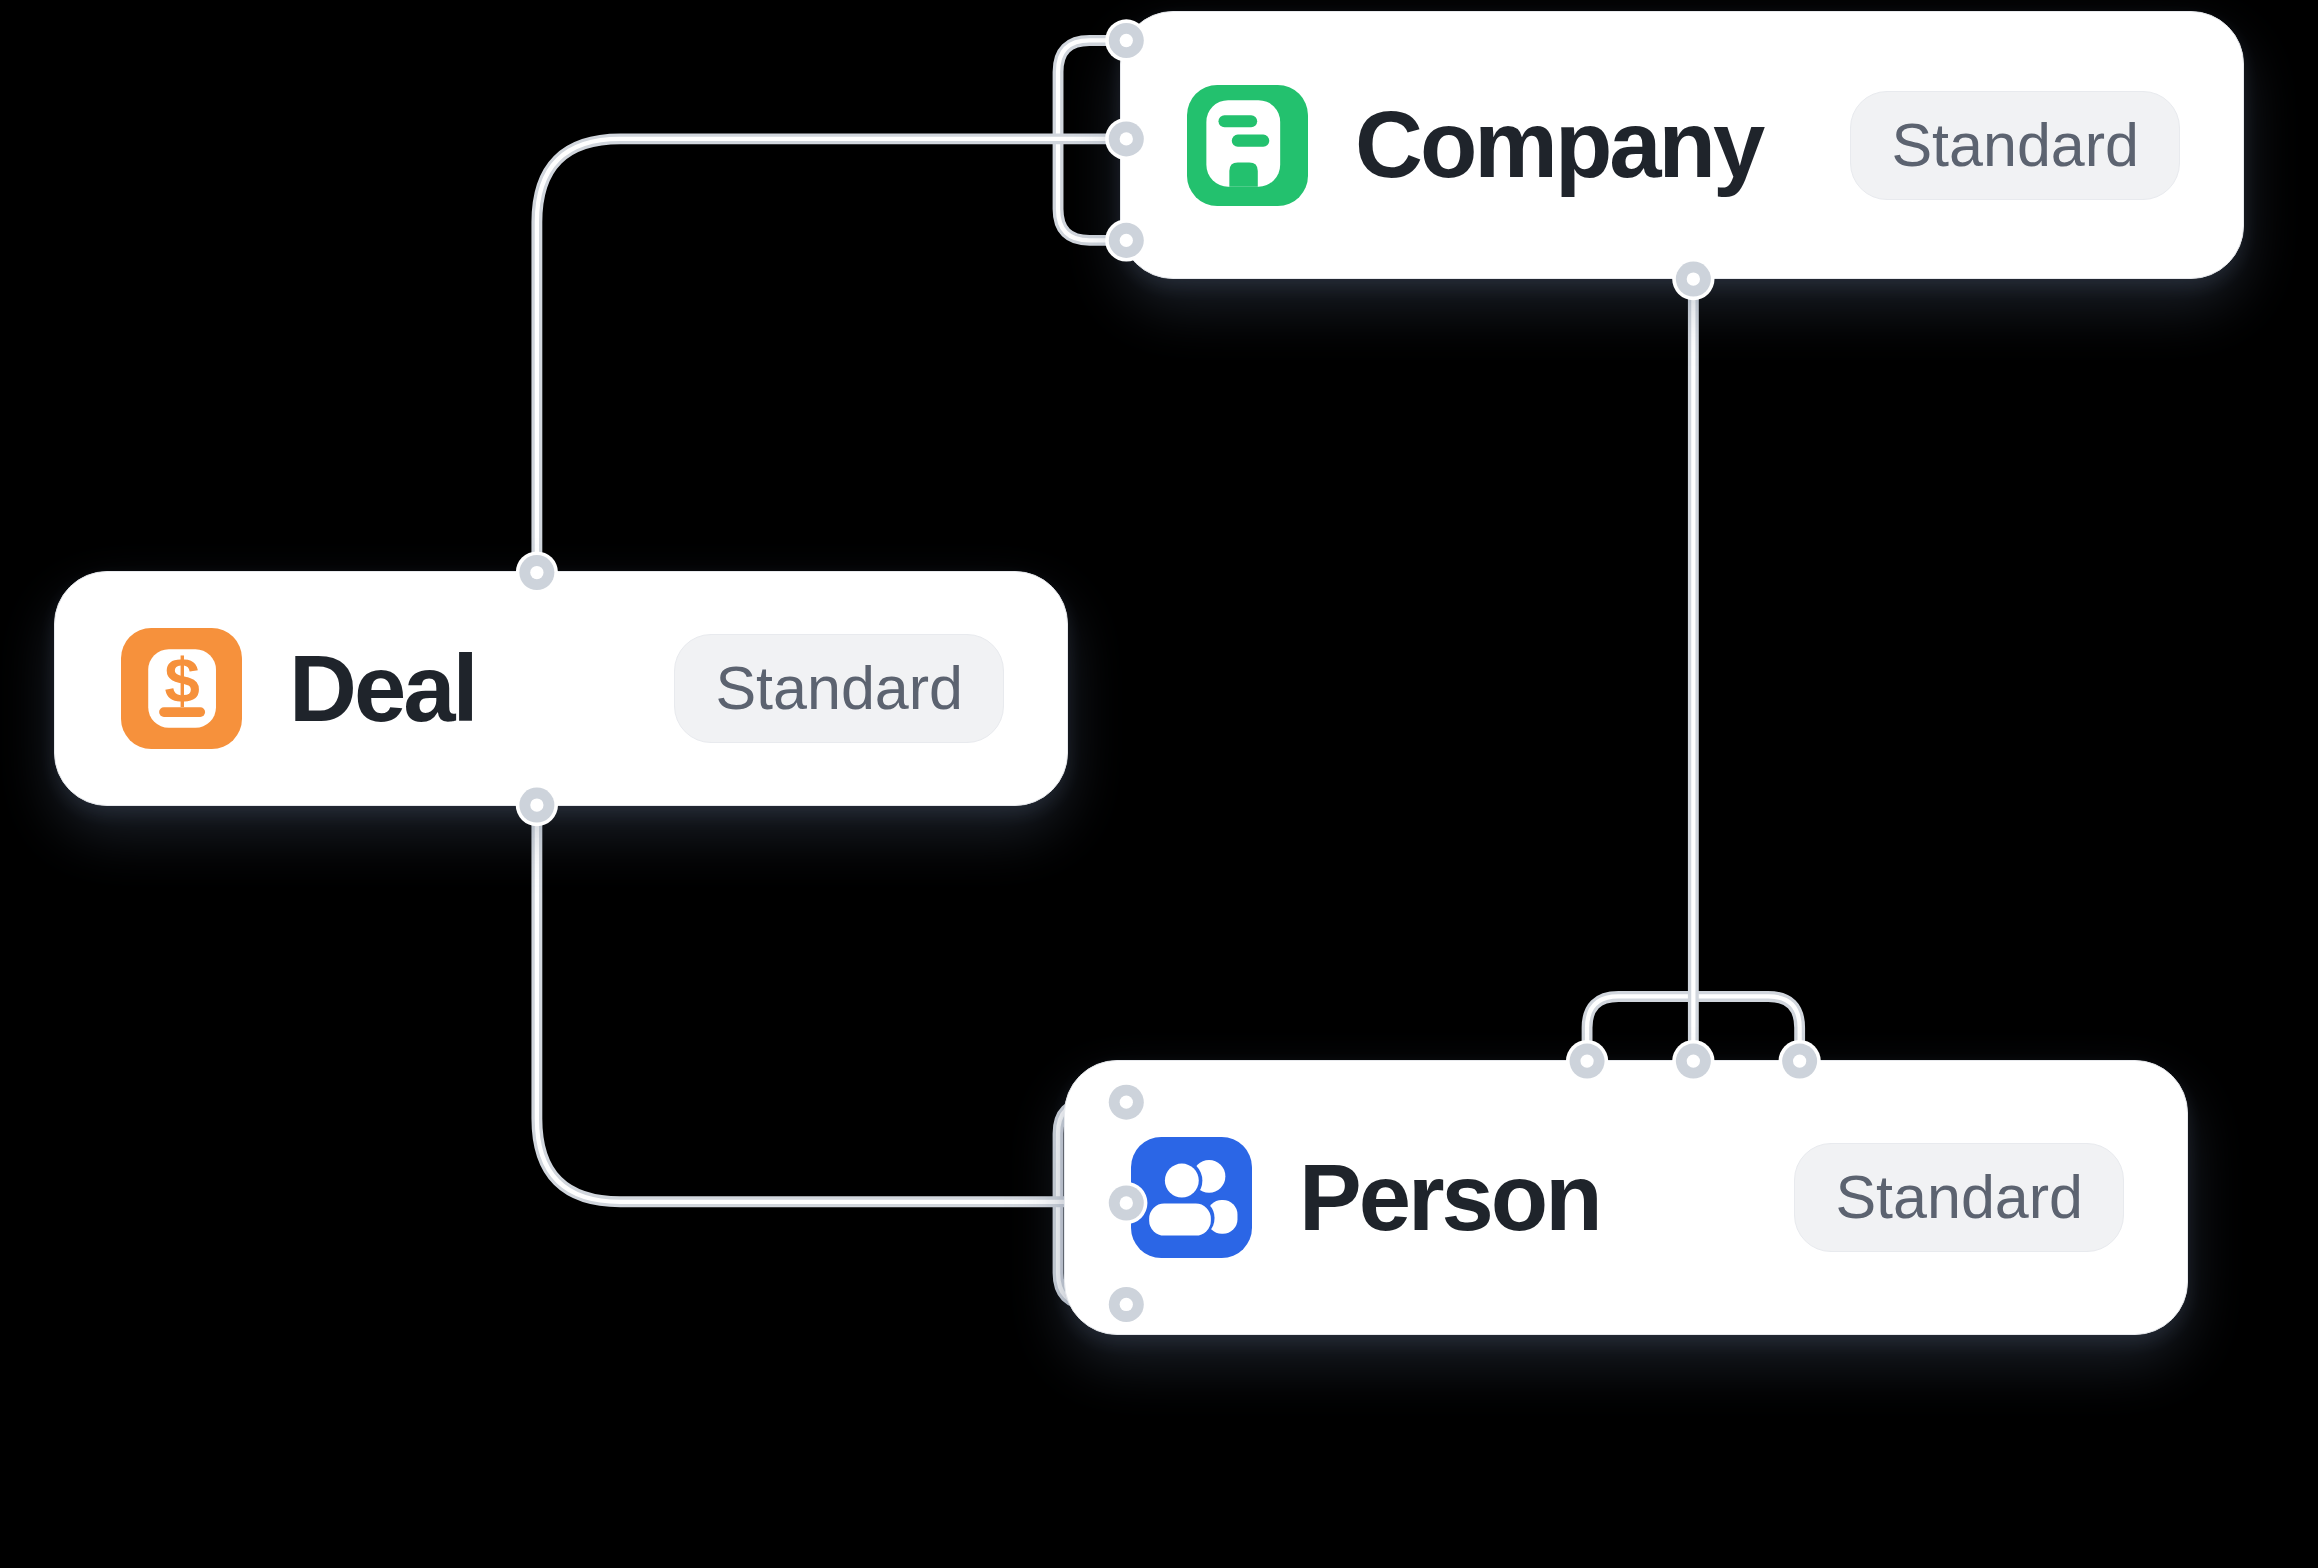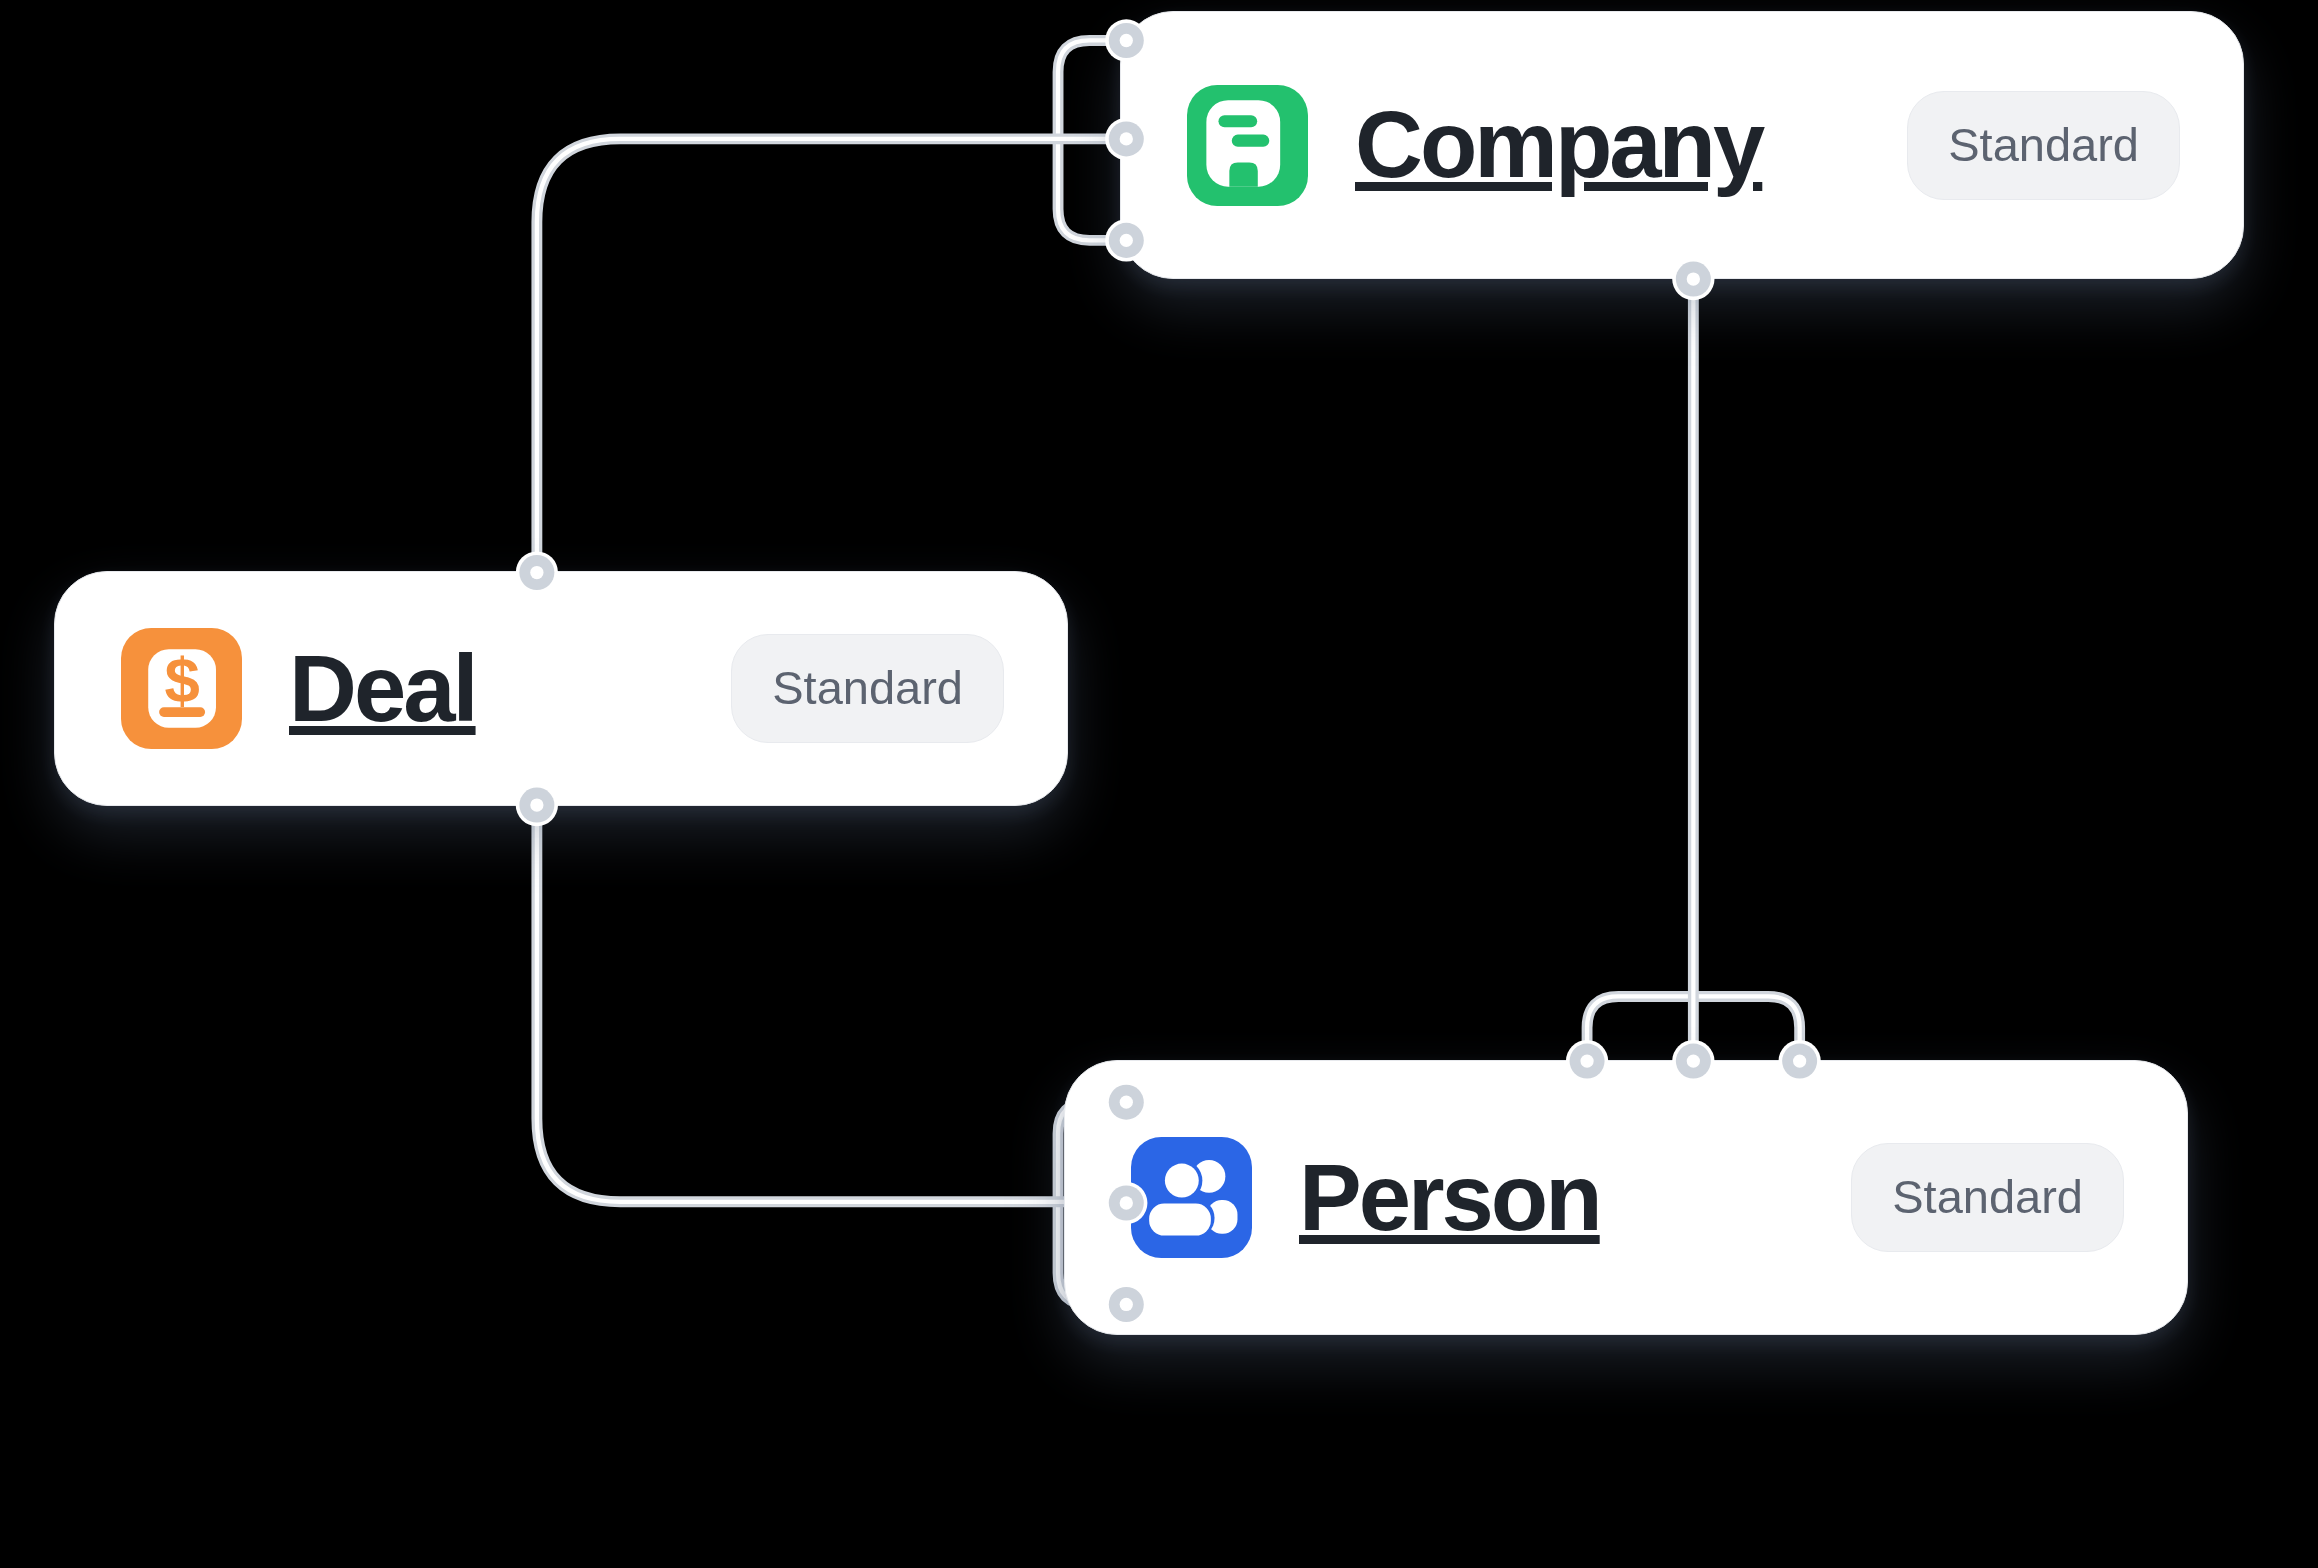--- a/index.html
+++ b/index.html
@@ -67,33 +67,32 @@
   .icon-deal    { color: #F6913C; }
   .icon-person  { color: #2B66E6; }
 
   .node-title {
     margin-left: 47px;
     font-size: 94px;
     font-weight: 700;
     letter-spacing: -3px;
     color: #1F242B;
     white-space: nowrap;
-    text-decoration: underline;
   }
   .node-badge {
     margin-left: auto;
     margin-right: 63px;
     height: 109px;
     line-height: 106px;
     padding: 0 40px;
     background: #F1F2F4;
     border: 1.8px solid #E8EAEE;
     border-radius: 37px;
     box-sizing: border-box;
-    font-size: 47px;
+    font-size: 61px;
     font-weight: 500;
     color: #5C6370;
     white-space: nowrap;
   }
 </style>
 </head>
 <body>
 
 <div class="canvas">
 

